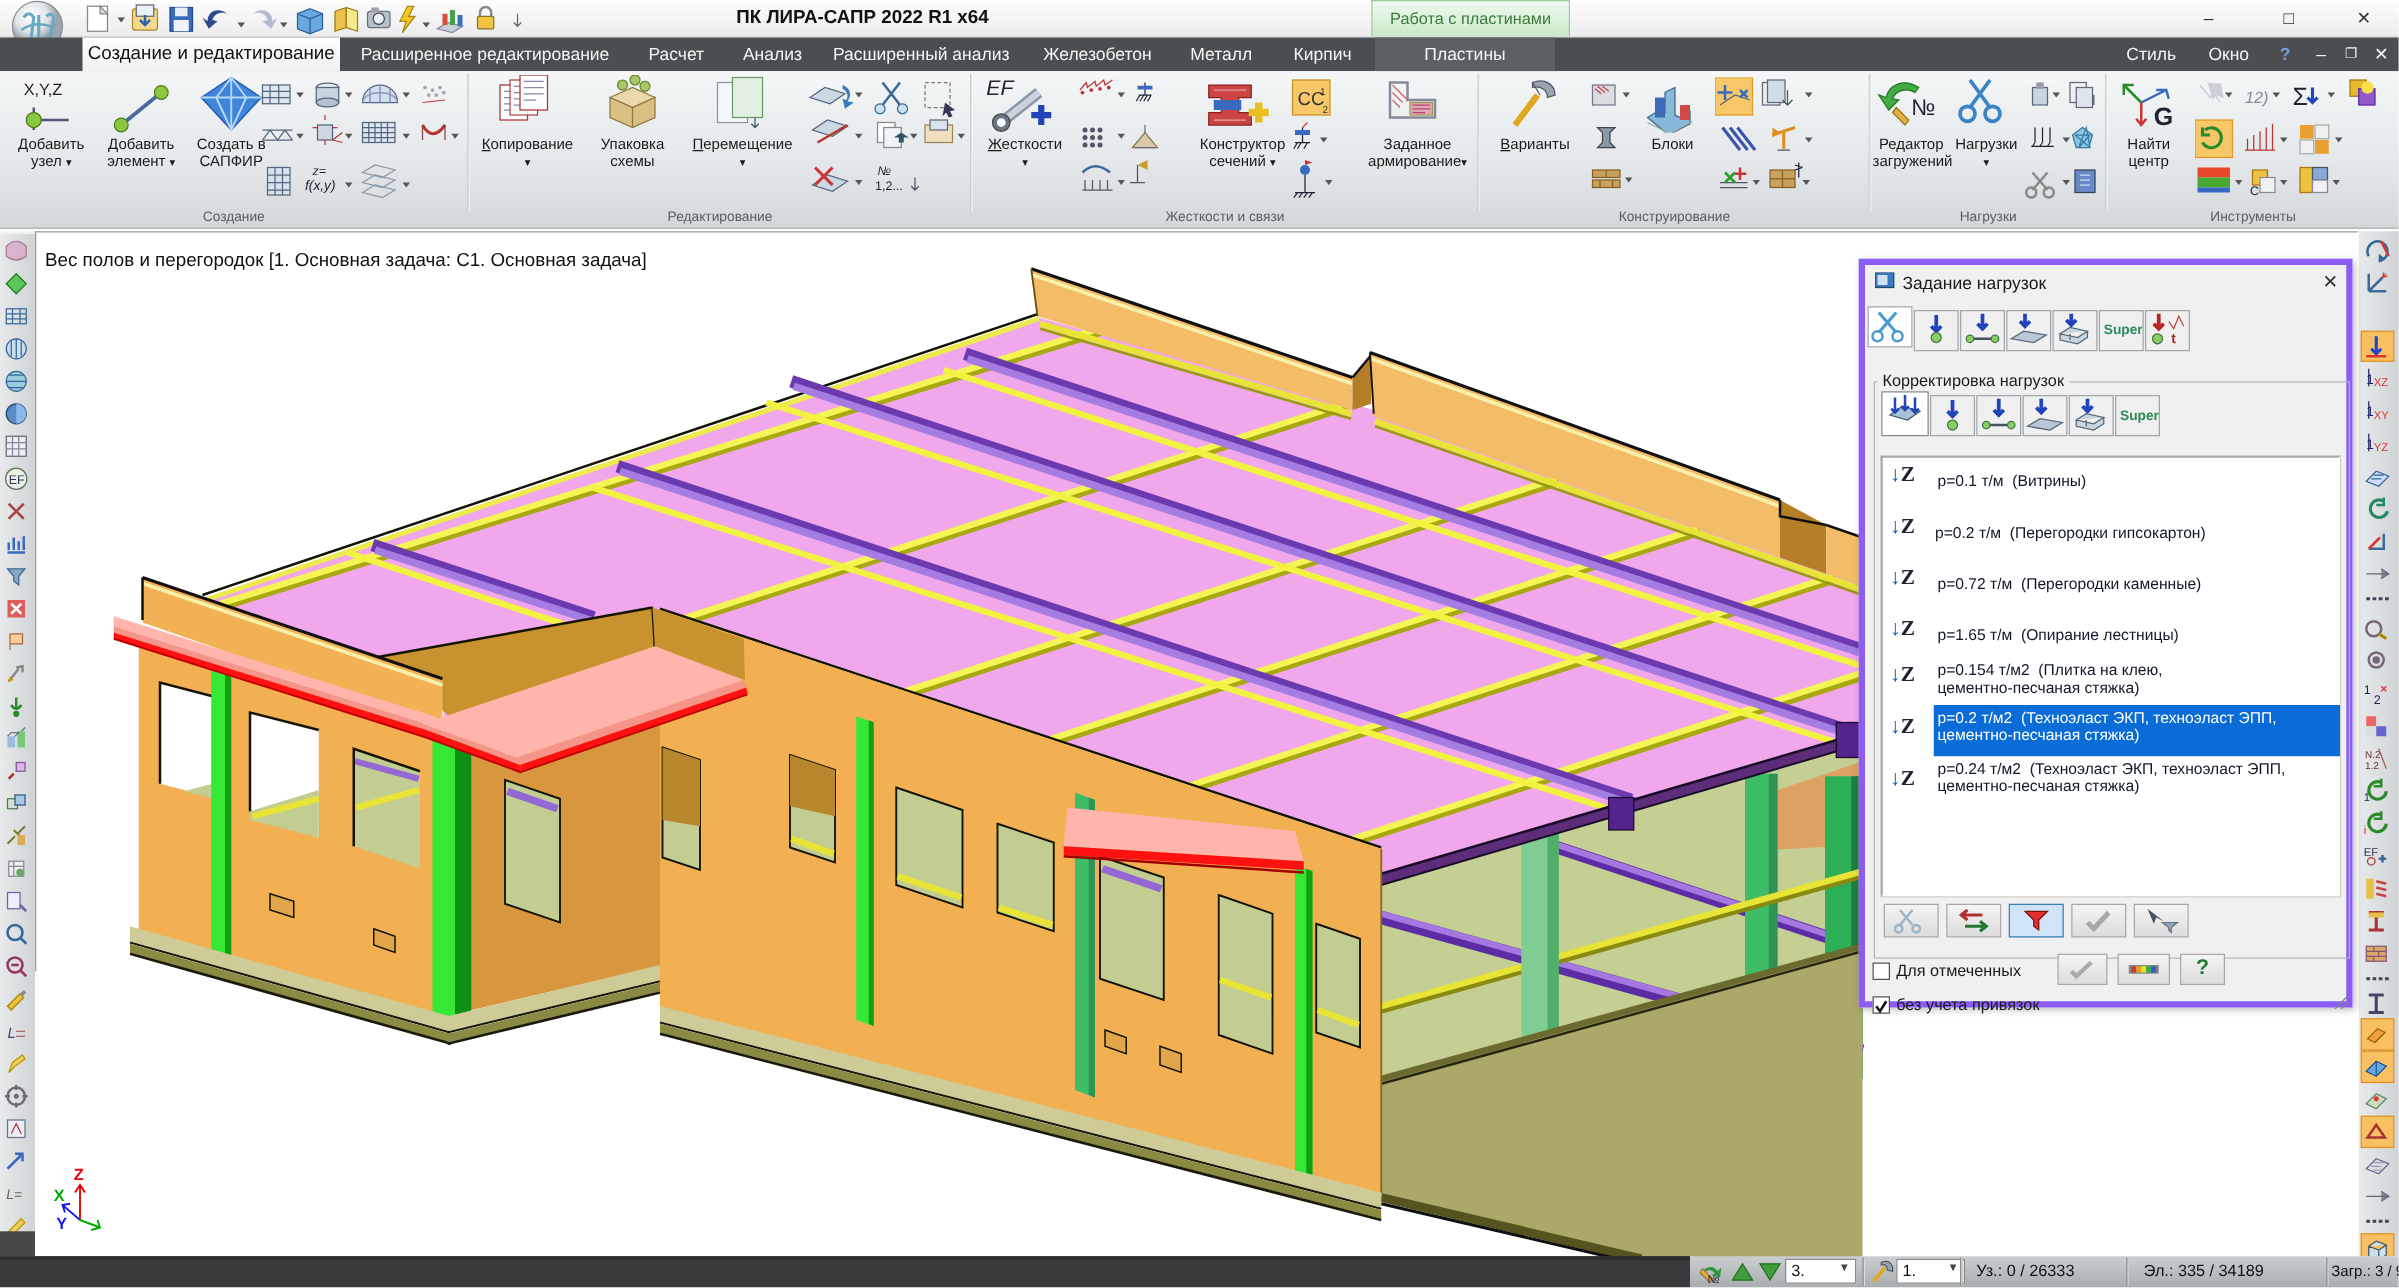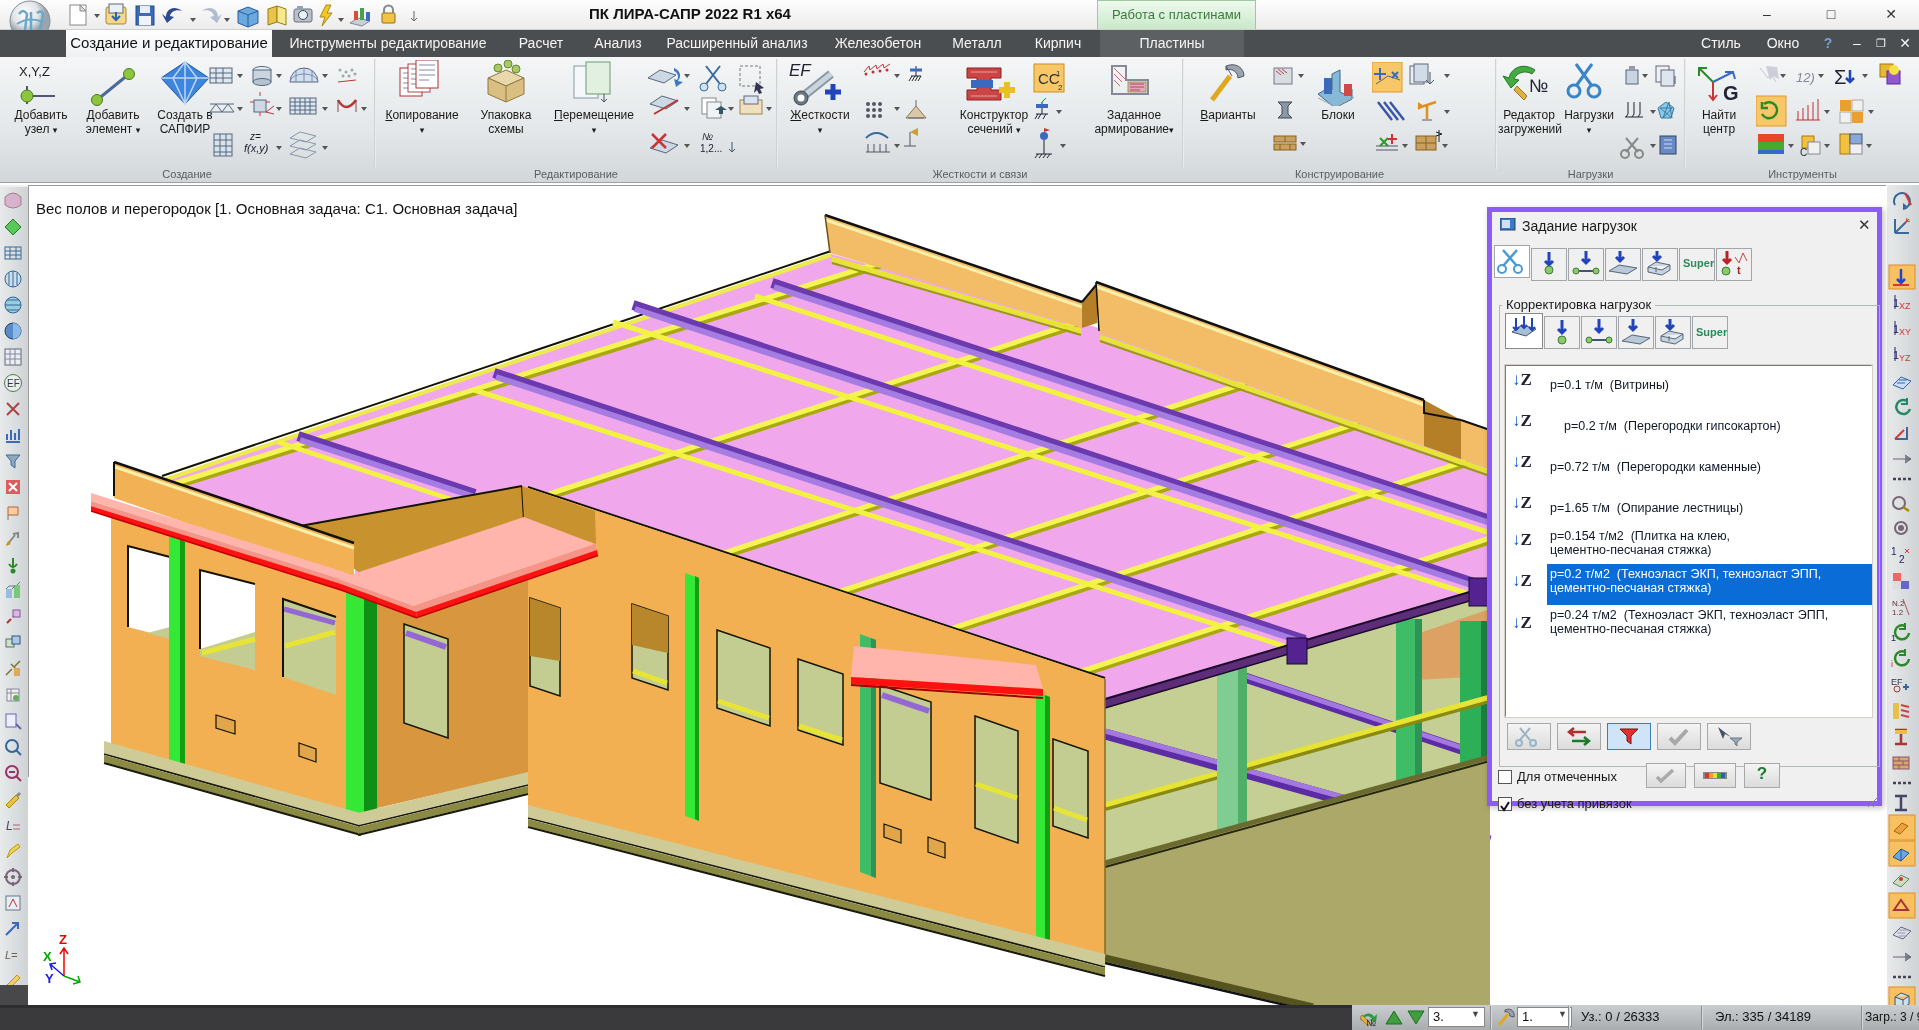--- a/index.html
+++ b/index.html
@@ -115,21 +115,21 @@
       <path d="M348 8 v9 m-3 -2 l3 3 3 -3" stroke="#666" fill="none"></path>
     </svg>
     <div id="apptitle">ПК ЛИРА-САПР  2022 R1 x64</div>
     <div id="ctxtab">Работа с пластинами</div>
     <div class="winbtn" style="left:1744px;">–</div>
     <div class="winbtn" style="left:1808px;">□</div>
     <div class="winbtn" style="left:1868px;">✕</div>
   </div>
   <div id="tabrow">
     <div class="tab active" style="left:66px;width:206px;">Создание и редактирование</div>
-    <div class="tab" style="left:284px;width:208px;">Инструменты редактирование</div>
+    <div class="tab" style="left:284px;width:208px;">Расширенное редактирование</div>
     <div class="tab" style="left:510px;width:62px;">Расчет</div>
     <div class="tab" style="left:586px;width:64px;">Анализ</div>
     <div class="tab" style="left:664px;width:146px;">Расширенный анализ</div>
     <div class="tab" style="left:828px;width:100px;">Железобетон</div>
     <div class="tab" style="left:944px;width:66px;">Металл</div>
     <div class="tab" style="left:1026px;width:64px;">Кирпич</div>
     <div class="tab" style="left:1100px;width:144px;background:#5c6062;">Пластины</div>
     <div class="tab" style="left:1692px;width:58px;">Стиль</div>
     <div class="tab" style="left:1756px;width:54px;">Окно</div>
     <div class="tab" style="left:1816px;width:24px;color:#7a9fd4;font-weight:bold;">?</div>
@@ -1081,21 +1081,21 @@
           <path d="M5 19 l8 -5 14 3 -8 5 z M5 19 v5 l14 3 8 -5 v-5 m-14 2 v5" fill="#c8d4e0" stroke="#567"></path>
         </svg></div>
     <div class="dtab" style="left:200px;top:104px;"><svg width="34" height="30">
           <text x="3" y="19" font-size="11" font-weight="bold" fill="#2a8a5a">Super</text>
         </svg></div>
 
     <div class="abs" style="left:13px;top:153px;width:367px;height:352px;background:#fff;border:1px solid #7a7a7a;border-right-color:#fff;border-bottom-color:#fff;outline:1px solid #d4d0c8;"></div>
     <div class="dzic" style="top:158px;"><span style="font-size:17px;">↓</span><span style="font-family:'Liberation Serif',serif;font-size:17px;color:#223;">Z</span></div>
     <div class="lbitem" style="left:58px;top:166px;">p=0.1 т/м  (Витрины)</div>
     <div class="dzic" style="top:199px;"><span style="font-size:17px;">↓</span><span style="font-family:'Liberation Serif',serif;font-size:17px;color:#223;">Z</span></div>
-    <div class="lbitem" style="left:72px;top:207px;">p=0.2 т/м  (Перегородки гипсокартон)</div>
+    <div class="lbitem" style="left:56px;top:207px;">p=0.2 т/м  (Перегородки гипсокартон)</div>
     <div class="dzic" style="top:240px;"><span style="font-size:17px;">↓</span><span style="font-family:'Liberation Serif',serif;font-size:17px;color:#223;">Z</span></div>
     <div class="lbitem" style="left:58px;top:248px;text-align:center;">p=0.72 т/м  (Перегородки каменные)</div>
     <div class="dzic" style="top:281px;"><span style="font-size:17px;">↓</span><span style="font-family:'Liberation Serif',serif;font-size:17px;color:#223;">Z</span></div>
     <div class="lbitem" style="left:58px;top:289px;">p=1.65 т/м  (Опирание лестницы)</div>
     <div class="dzic" style="top:318px;"><span style="font-size:17px;">↓</span><span style="font-family:'Liberation Serif',serif;font-size:17px;color:#223;">Z</span></div>
     <div class="lbitem" style="left:58px;top:317px;">p=0.154 т/м2  (Плитка на клею,<br>цементно-песчаная стяжка)</div>
     <div class="abs" style="left:55px;top:352px;width:325px;height:41px;background:#0a6cd6;"></div>
     <div class="dzic" style="top:359px;"><span style="font-size:17px;">↓</span><span style="font-family:'Liberation Serif',serif;font-size:17px;color:#223;">Z</span></div>
     <div class="lbitem" style="left:58px;top:355px;color:#fff;">p=0.2 т/м2  (Техноэласт ЭКП, техноэласт ЭПП,<br>цементно-песчаная стяжка)</div>
     <div class="dzic" style="top:401px;"><span style="font-size:17px;">↓</span><span style="font-family:'Liberation Serif',serif;font-size:17px;color:#223;">Z</span></div>

